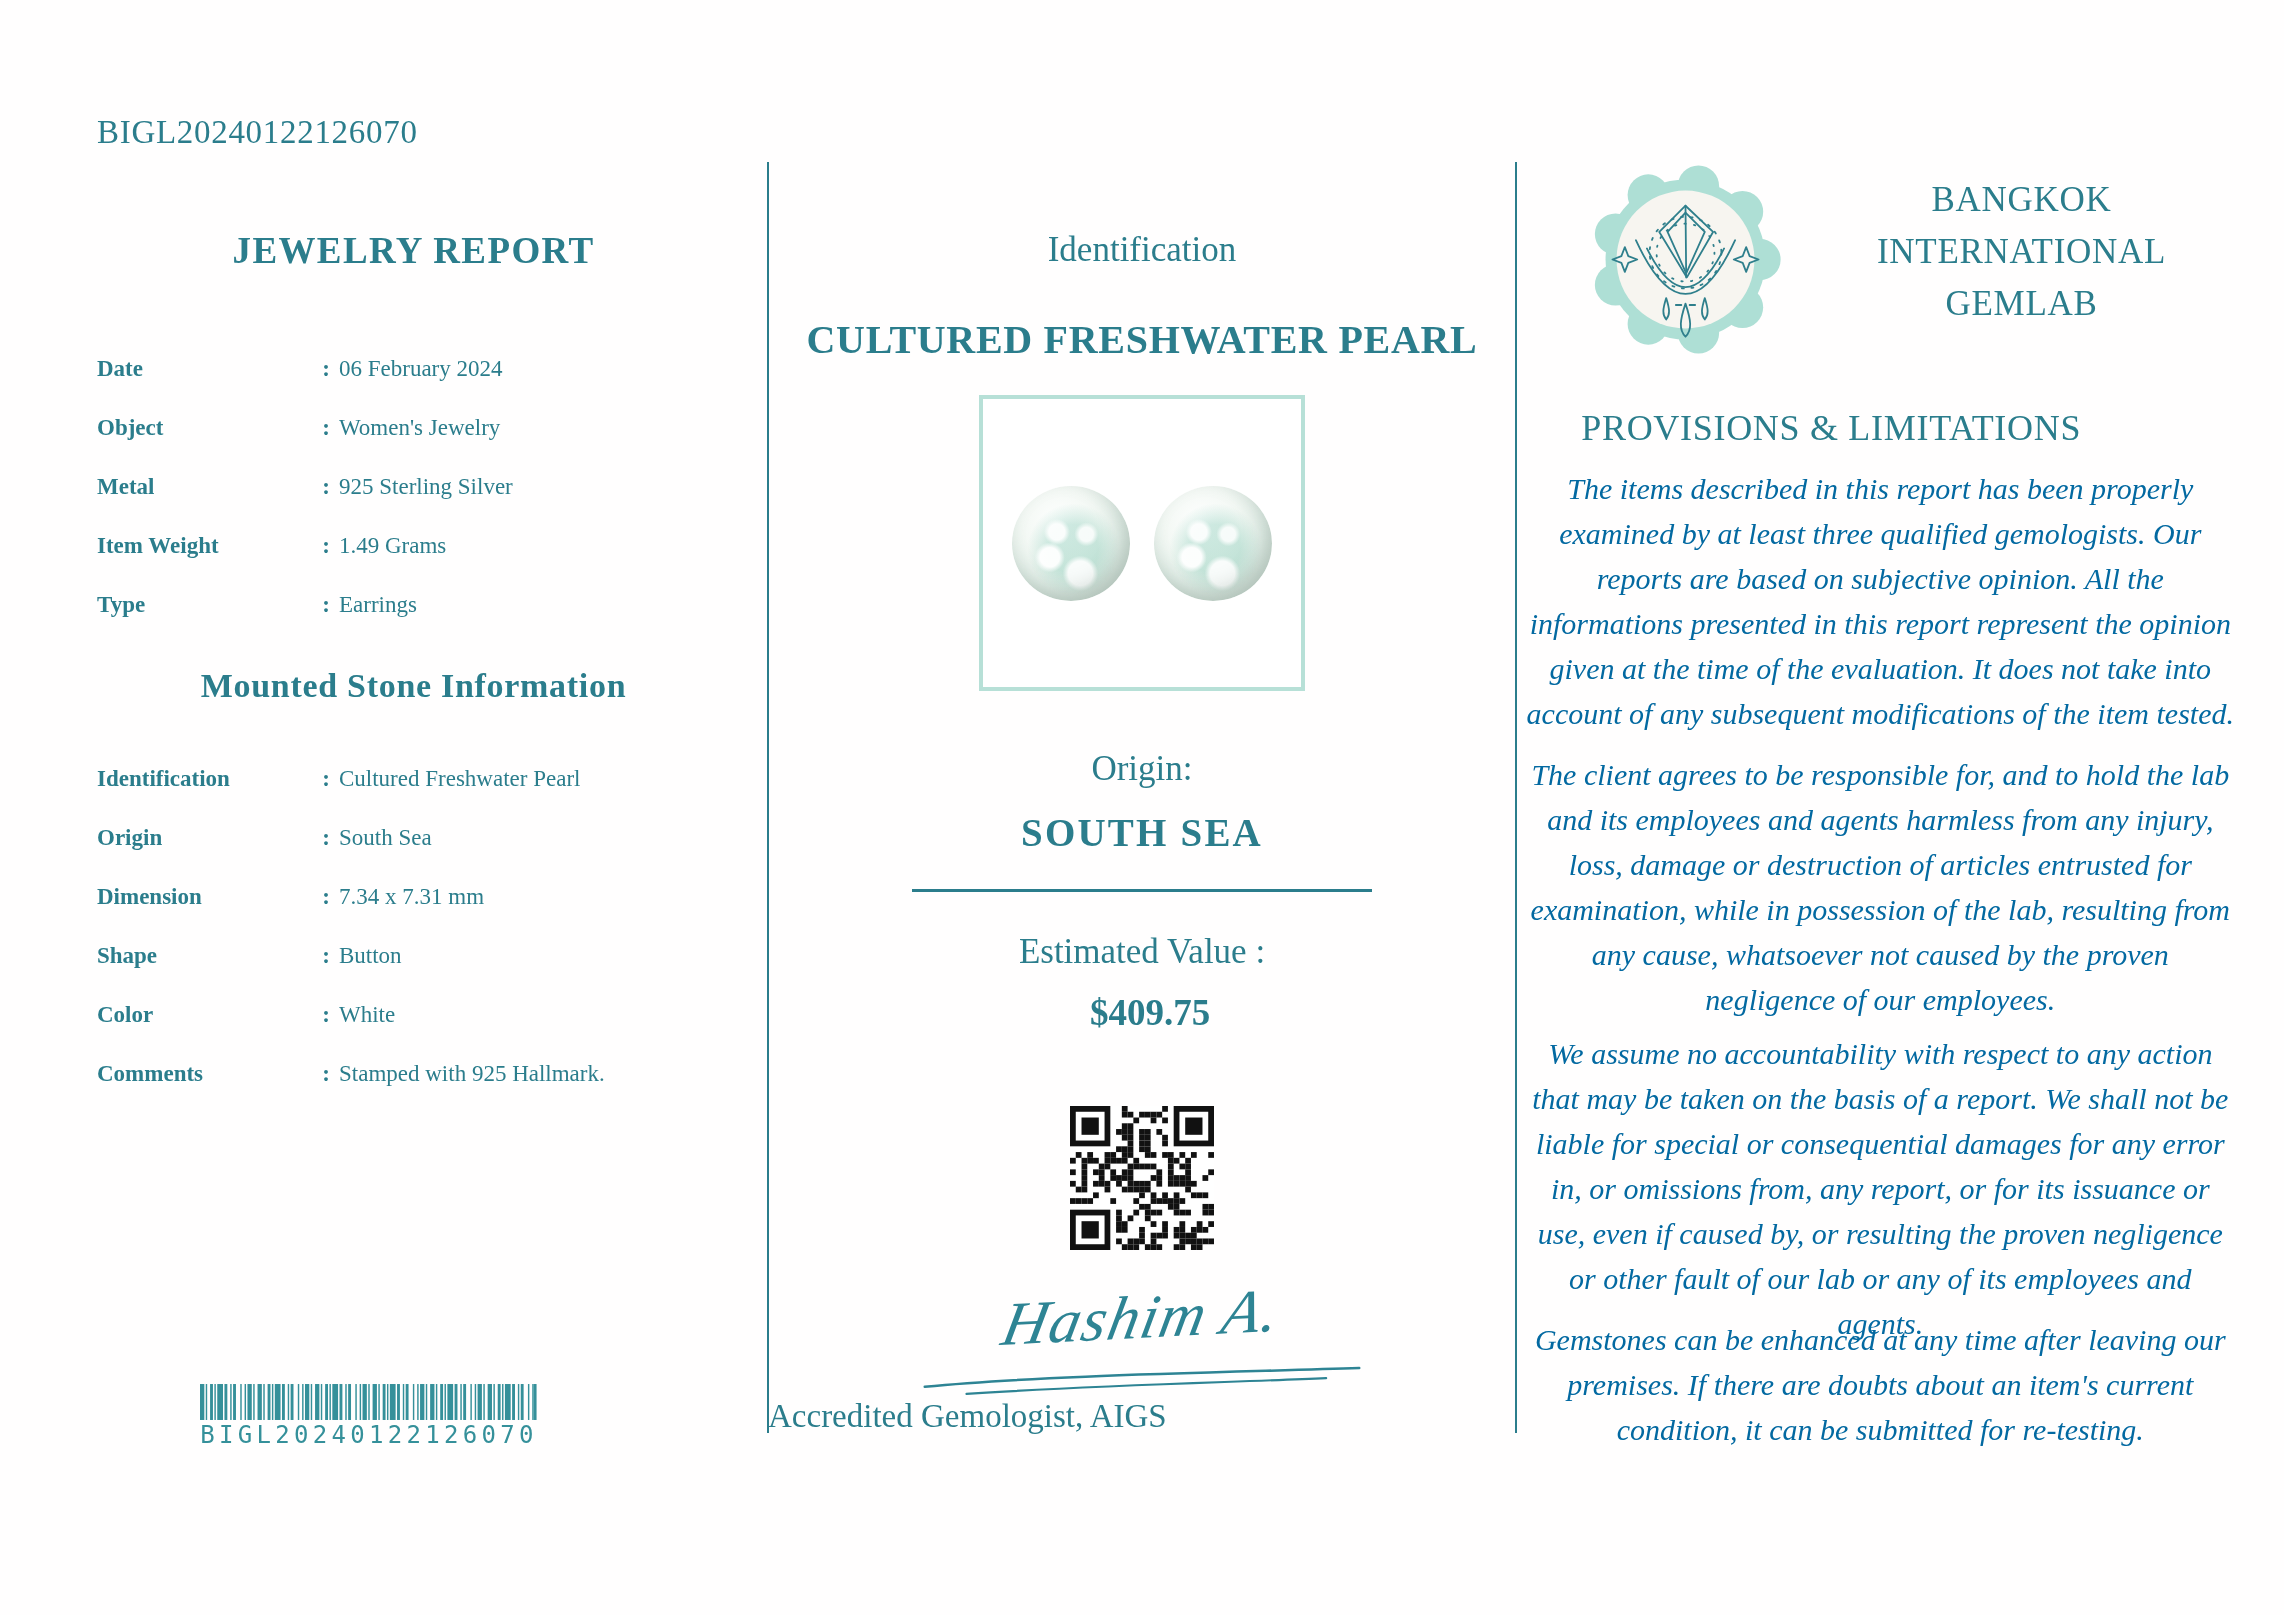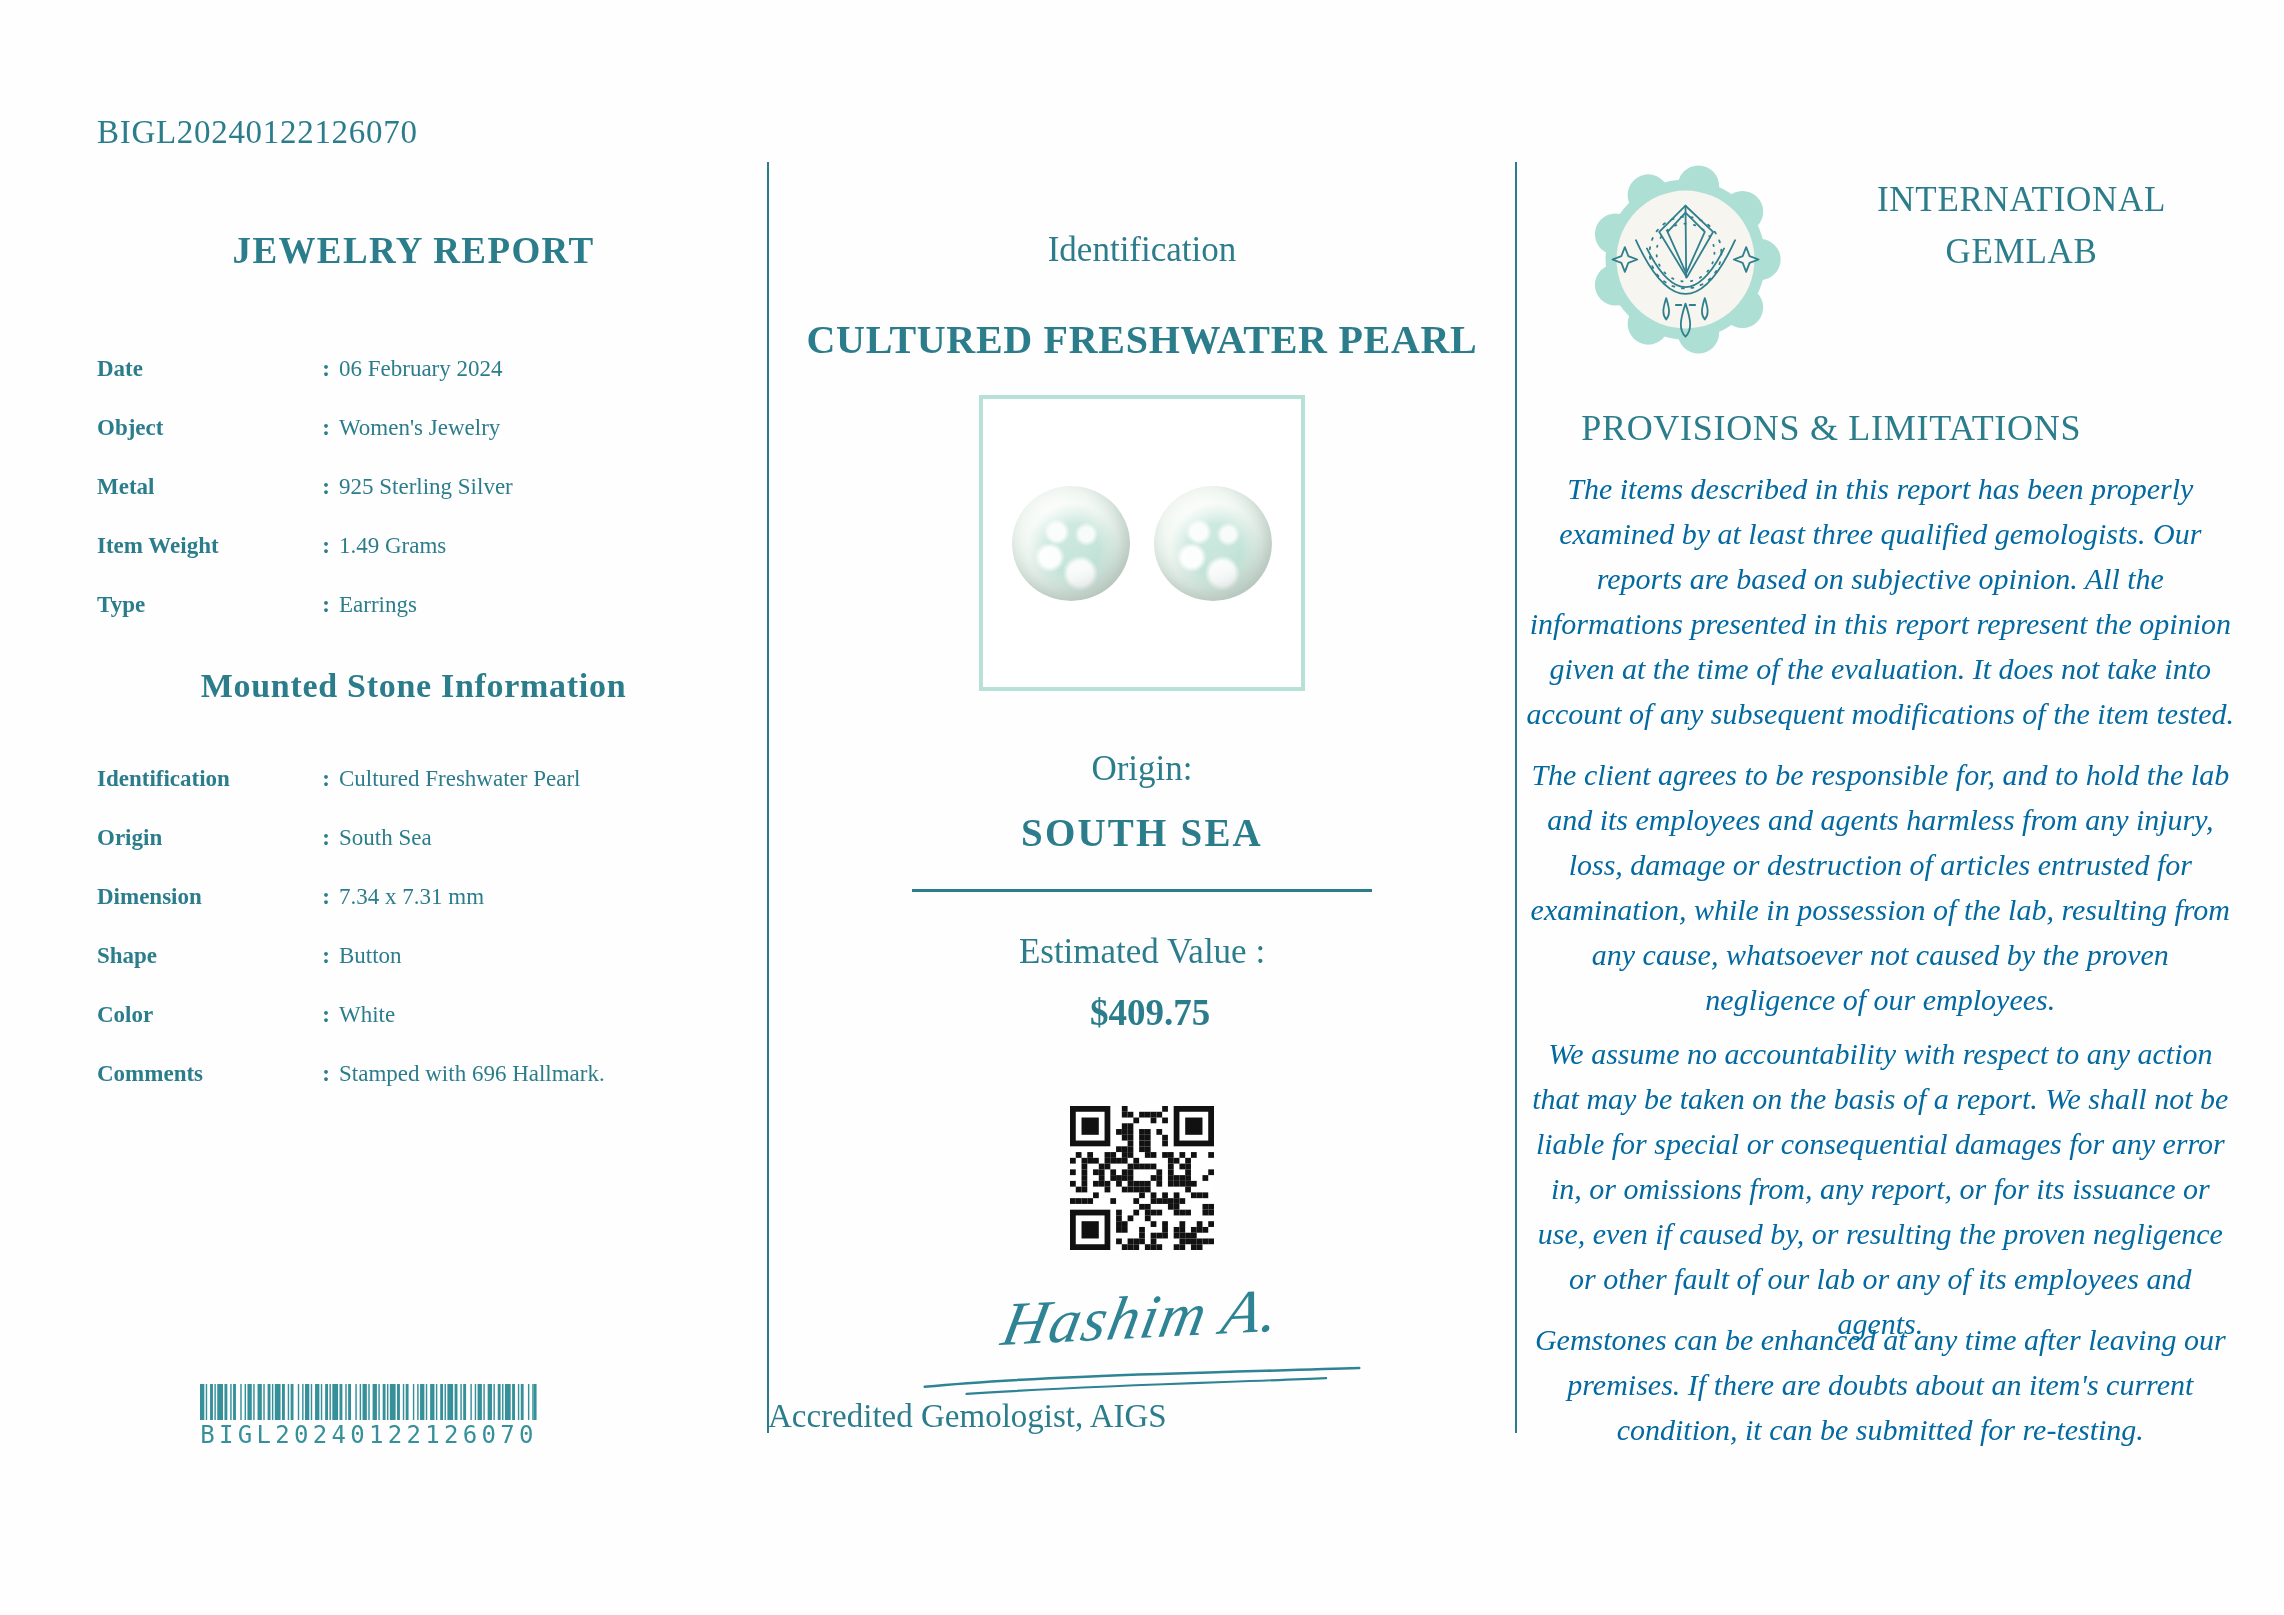--- a/index.html
+++ b/index.html
@@ -128,21 +128,21 @@
         <span class="val">Button</span>
       </div>
       <div class="drow">
         <span class="lab">Color</span>
         <span class="col">:</span>
         <span class="val">White</span>
       </div>
       <div class="drow">
         <span class="lab">Comments</span>
         <span class="col">:</span>
-        <span class="val">Stamped with 696 Hallmark.</span>
+        <span class="val">Stamped with 925 Hallmark.</span>
       </div>
     </div>
 
     <div class="abs barcode-wrap">
       <svg class="barcode-svg" id="barcode" width="338" height="36" viewBox="0 0 470 50">
         <g id="bars" fill="#35909a">
             <rect x="0" y="0" width="6" height="50"></rect>
             <rect x="8" y="0" width="2" height="50"></rect>
             <rect x="14" y="0" width="4" height="50"></rect>
             <rect x="20" y="0" width="2" height="50"></rect>
@@ -490,20 +490,21 @@
         <path d="M140,204 C132,228 130,242 140,252 C150,242 148,228 140,204 Z"></path>
         <path d="M112,196 C107,212 106,220 112,227 C118,220 117,212 112,196 Z"></path>
         <path d="M168,196 C163,212 162,220 168,227 C174,220 173,212 168,196 Z"></path>
         <path d="M126,206 h8 M146,206 h8"></path>
         <path d="M52,122 L57,135 L70,140 L57,145 L52,158 L47,145 L34,140 L47,135 Z"></path>
         <path d="M228,122 L233,135 L246,140 L233,145 L228,158 L223,145 L210,140 L223,135 Z"></path>
       </g>
     </svg>
 
     <div class="abs lab-name">
+      <div>BANGKOK</div>
       <div>INTERNATIONAL</div>
       <div>GEMLAB</div>
     </div>
 
     <div class="abs provisions-title">PROVISIONS &amp; LIMITATIONS</div>
 
     <div class="abs paragraphs">
       <p class="p0">The items described in this report has been properly examined by at least three qualified gemologists. Our reports are based on subjective opinion. All the informations presented in this report represent the opinion given at the time of the evaluation. It does not take into account of any subsequent modifications of the item tested.</p>
       <p class="p1">The client agrees to be responsible for, and to hold the lab and its employees and agents harmless from any injury, loss, damage or destruction of articles entrusted for examination, while in possession of the lab, resulting from any cause, whatsoever not caused by the proven negligence of our employees.</p>
       <p class="p2">We assume no accountability with respect to any action that may be taken on the basis of a report. We shall not be liable for special or consequential damages for any error in, or omissions from, any report, or for its issuance or use, even if caused by, or resulting the proven negligence or other fault of our lab or any of its employees and agents.</p>

